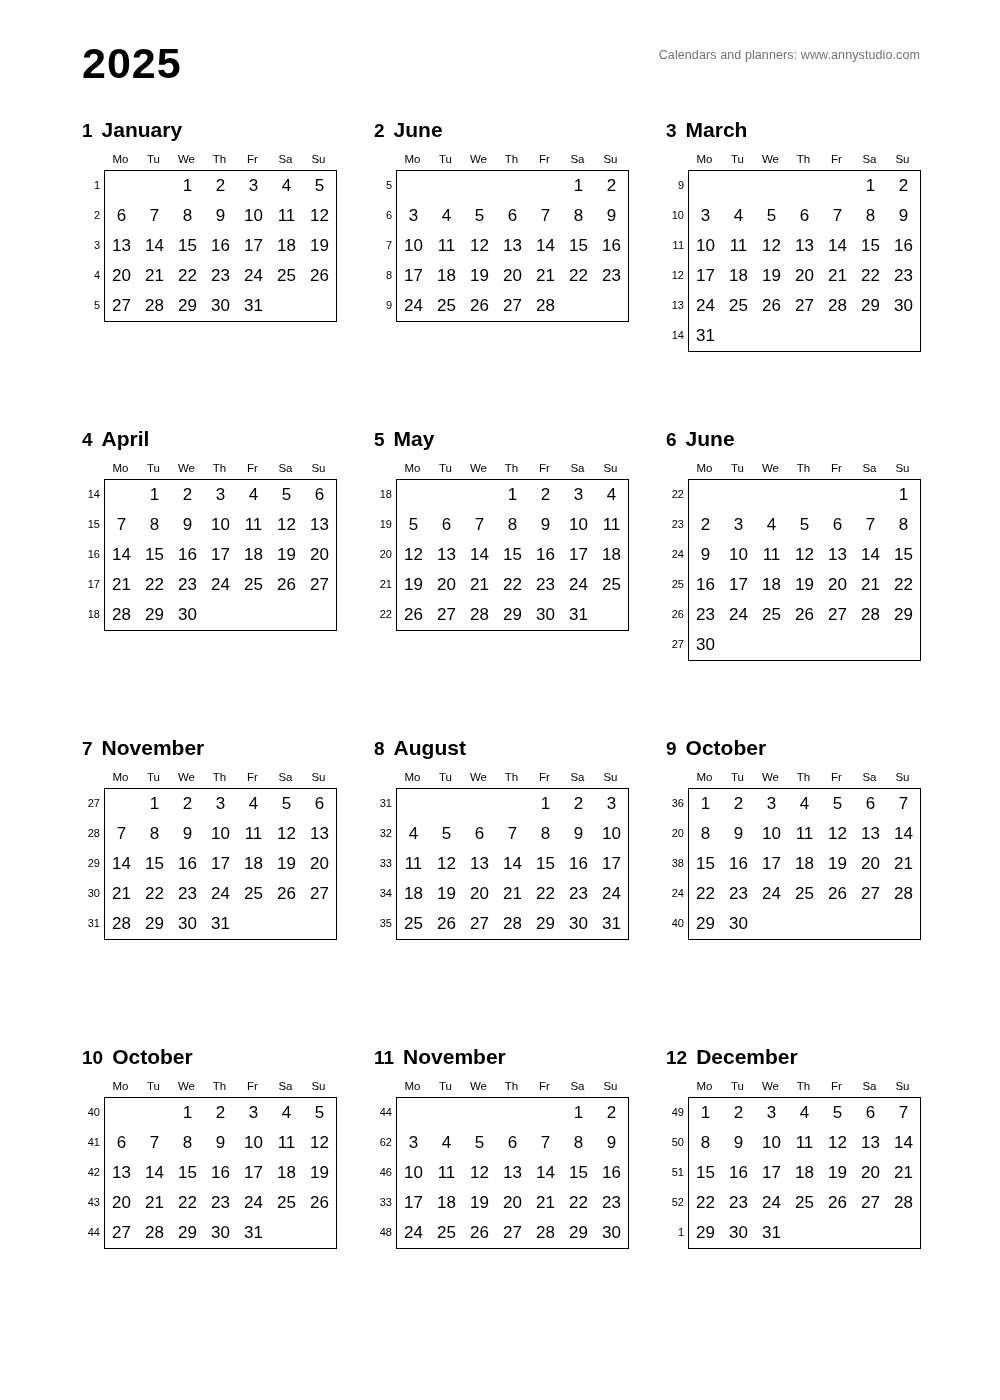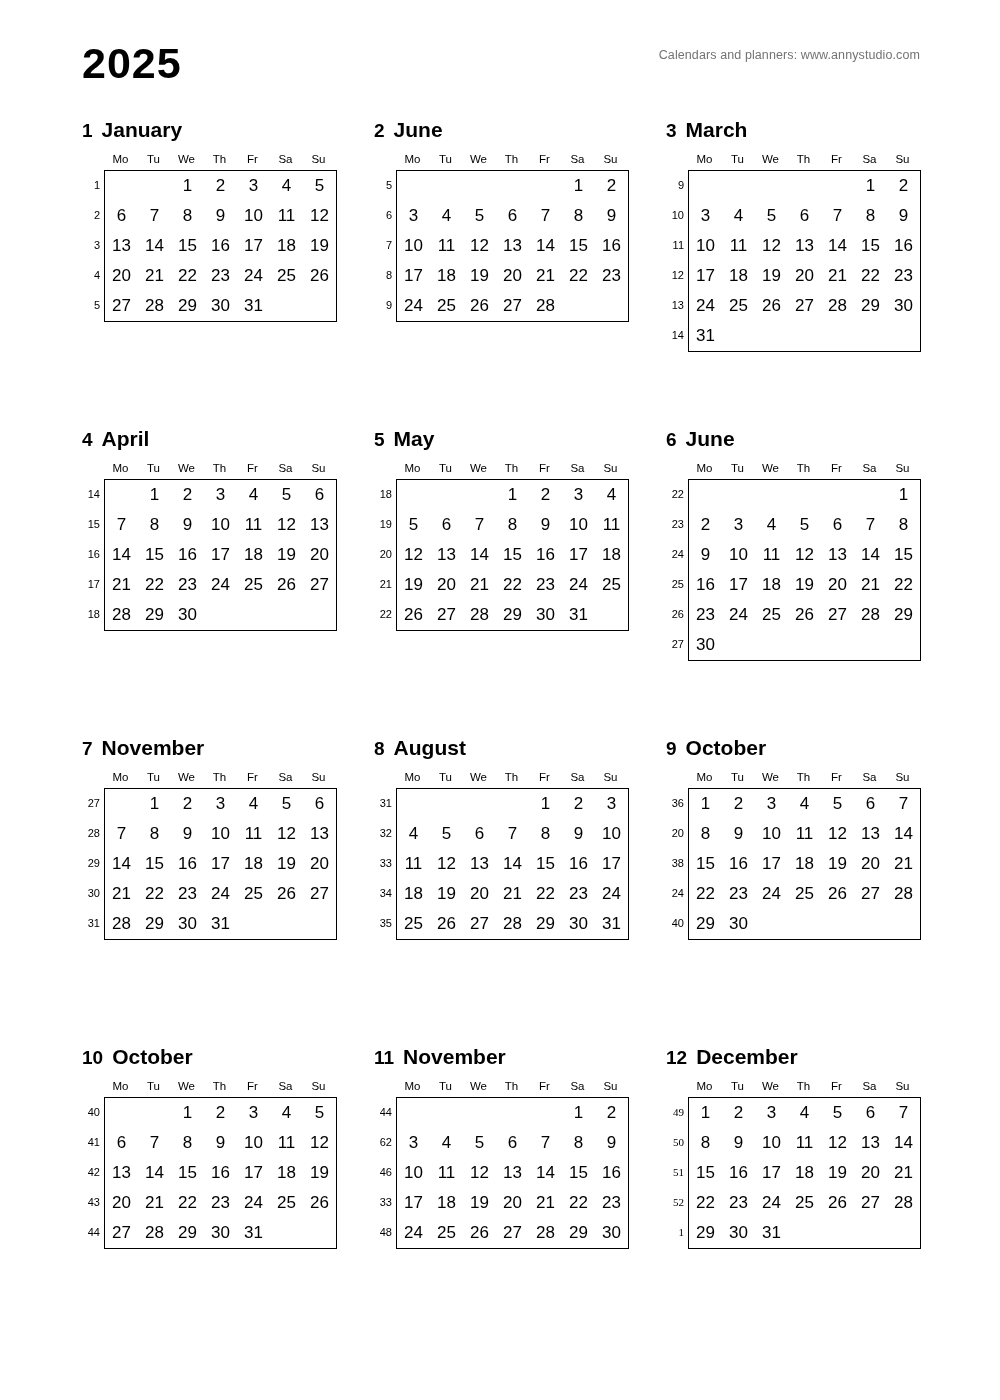--- a/index.html
+++ b/index.html
@@ -972,21 +972,21 @@
         <div class="dow-row">
           <div class="dow">Mo</div>
           <div class="dow">Tu</div>
           <div class="dow">We</div>
           <div class="dow">Th</div>
           <div class="dow">Fr</div>
           <div class="dow">Sa</div>
           <div class="dow">Su</div>
         </div>
         <div class="rows-wrap">
-          <div class="wk-col" style="padding-top: 0px; font-family: Liberation Serif, serif;">
+          <div class="wk-col" style="padding-top: 0px;">
             <div class="wk">49</div>
             <div class="wk">50</div>
             <div class="wk">51</div>
             <div class="wk">52</div>
             <div class="wk">1</div>
           </div>
           <div class="cal-box">
             <div class="day-grid">
               <div class="day-row">
                 <div class="day">1</div>

